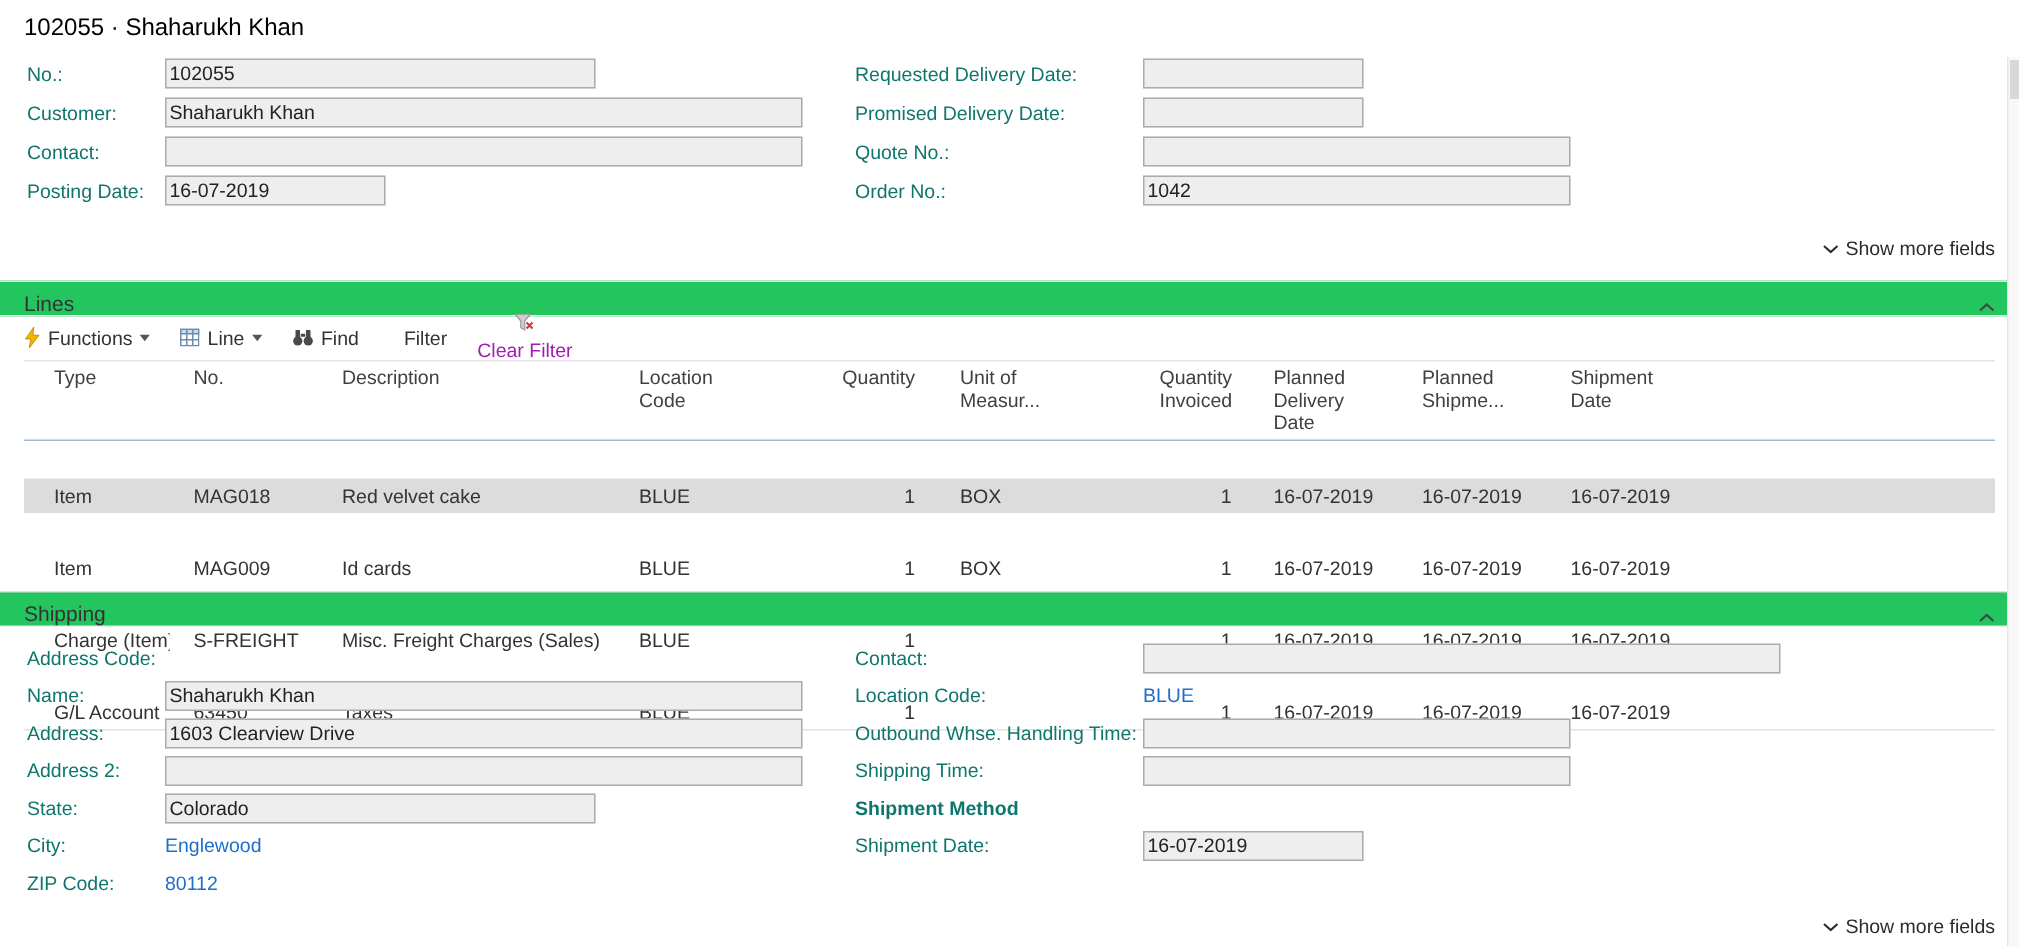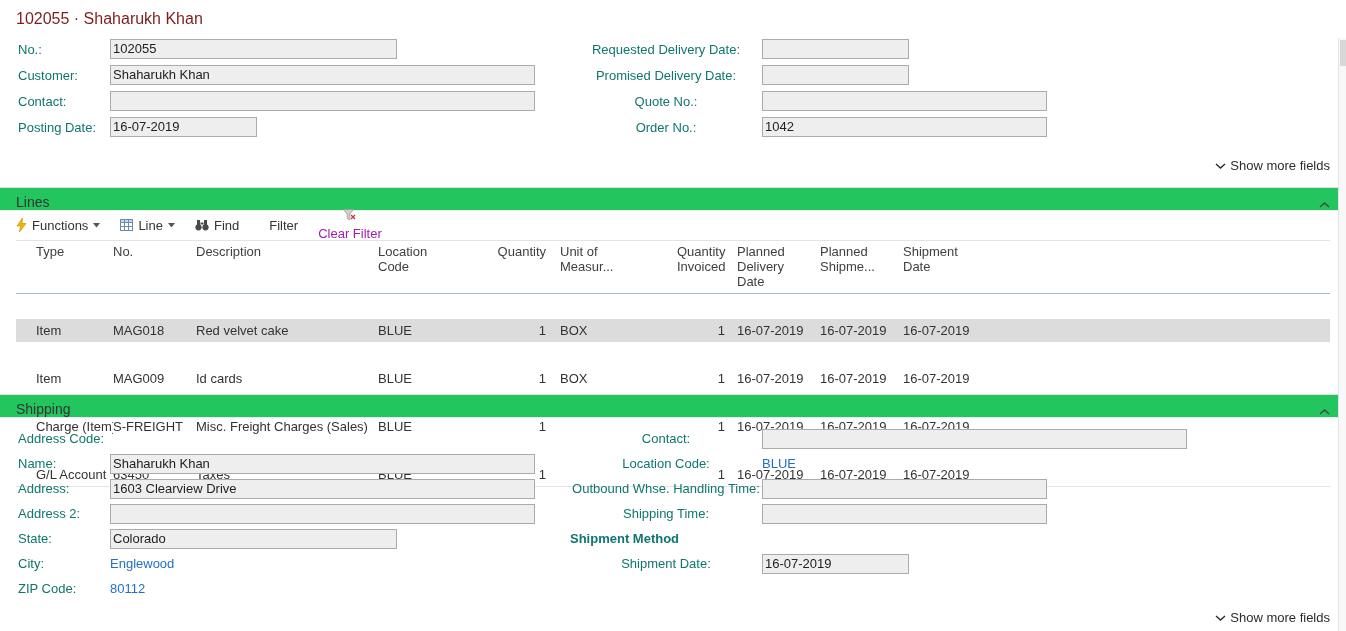--- a/index.html
+++ b/index.html
@@ -1,27 +1,27 @@
 <!DOCTYPE html>
 <html><head>
 <meta charset="utf-8">
 <style>
   html,body { margin:0; padding:0; background:#fff; }
   .page {
     position:relative; width:1346px; height:631px; overflow:hidden; background:#fff;
     font-family:"Liberation Sans","DejaVu Sans",sans-serif; font-size:13px; color:#2b2b2b;
   }
   .title {
-    position:absolute; left:16px; top:10px; font-size:16px; color:#7f1d1d; white-space:nowrap;
+    position:absolute; left:16px; top:10px; font-size:16px; color:#000000; white-space:nowrap;
   }
   .fieldcol { position:absolute; }
   .fieldrow { display:flex; align-items:center; height:26px; }
   .lbl { color:#0f766e; flex:none; white-space:nowrap; }
   .lblL { width:92px; }
-  .lblR { width:192px;text-align:center; }
+  .lblR { width:192px; }
   .lbl.bold { font-weight:bold; }
   .lbl.indent { padding-left:10px; }
   .box {
     height:20px; line-height:18px; background:#eeeeee; border:1px solid #ababab;
     padding:0 2px; box-sizing:border-box; color:#222; overflow:hidden; white-space:nowrap;
   }
   .w147 { width:147px; } .w285 { width:285px; } .w287 { width:287px; } .w425 { width:425px; }
   .link { color:#1e6fc8; cursor:pointer; white-space:nowrap; }
   .show-more {
     position:absolute; right:16px; display:flex; align-items:center; gap:4px;
@@ -36,20 +36,21 @@
   .collapse-btn { display:flex; align-items:center; cursor:pointer; padding:2px; }
   .toolbar {
     position:absolute; left:16px; top:213px; height:24px; display:flex; align-items:center; gap:20px;
   }
   .tb-item { display:inline-flex; align-items:center; gap:5px; cursor:pointer; color:#333; }
   .tb-item.disabled { color:#a21caf; cursor:default;flex-direction:column; }
   .tbl { position:absolute; left:16px; top:240px; width:1314px; }
   .thead, .trow {
     display:grid;
     grid-template-columns:97px 83px 182px 100px 82px 117px 60px 83px 83px 90px 1fr;
+    gap:16px;
   }
   .thead {
     border-top:1px solid #e3e3e3; border-bottom:1px solid #9fbbd3;
     padding:3px 0 4px 0; box-sizing:border-box;
   }
   .th { color:#404040; line-height:15px; padding-right:8px; box-sizing:border-box; }
   .trow { height:23px; align-items:center;margin-top:25px; }
   .trow.selected { background:#dcdcdc; }
   .tbody { border-bottom:1px solid #e3e3e3; }
   .td { color:#333; padding-right:8px; box-sizing:border-box; white-space:nowrap; overflow:hidden; }

